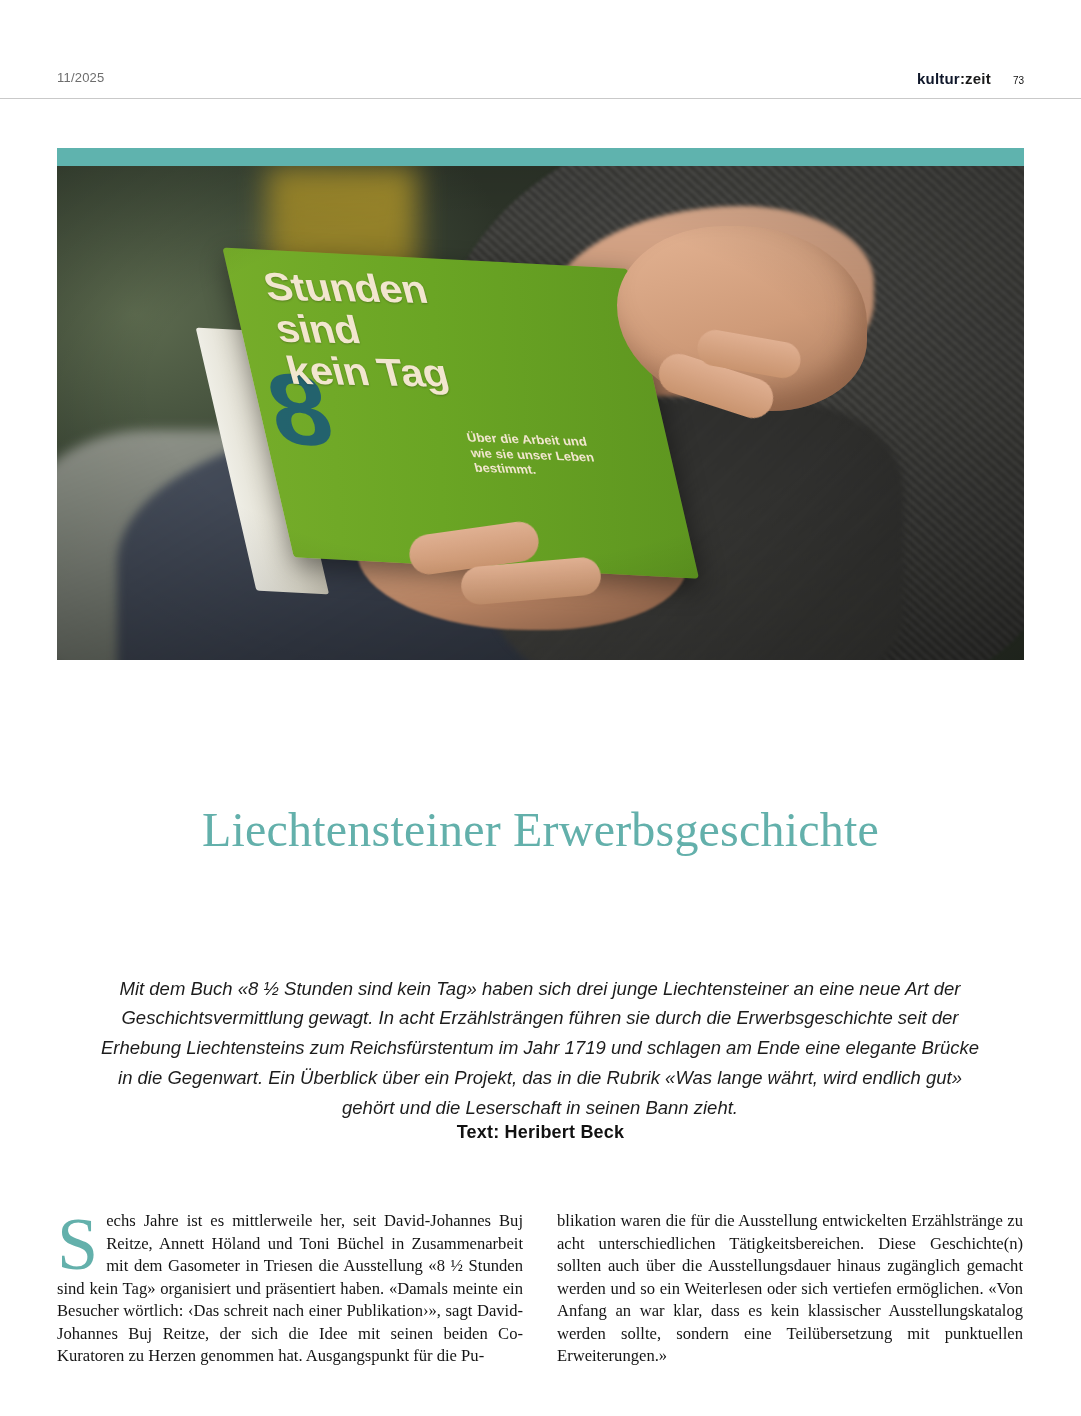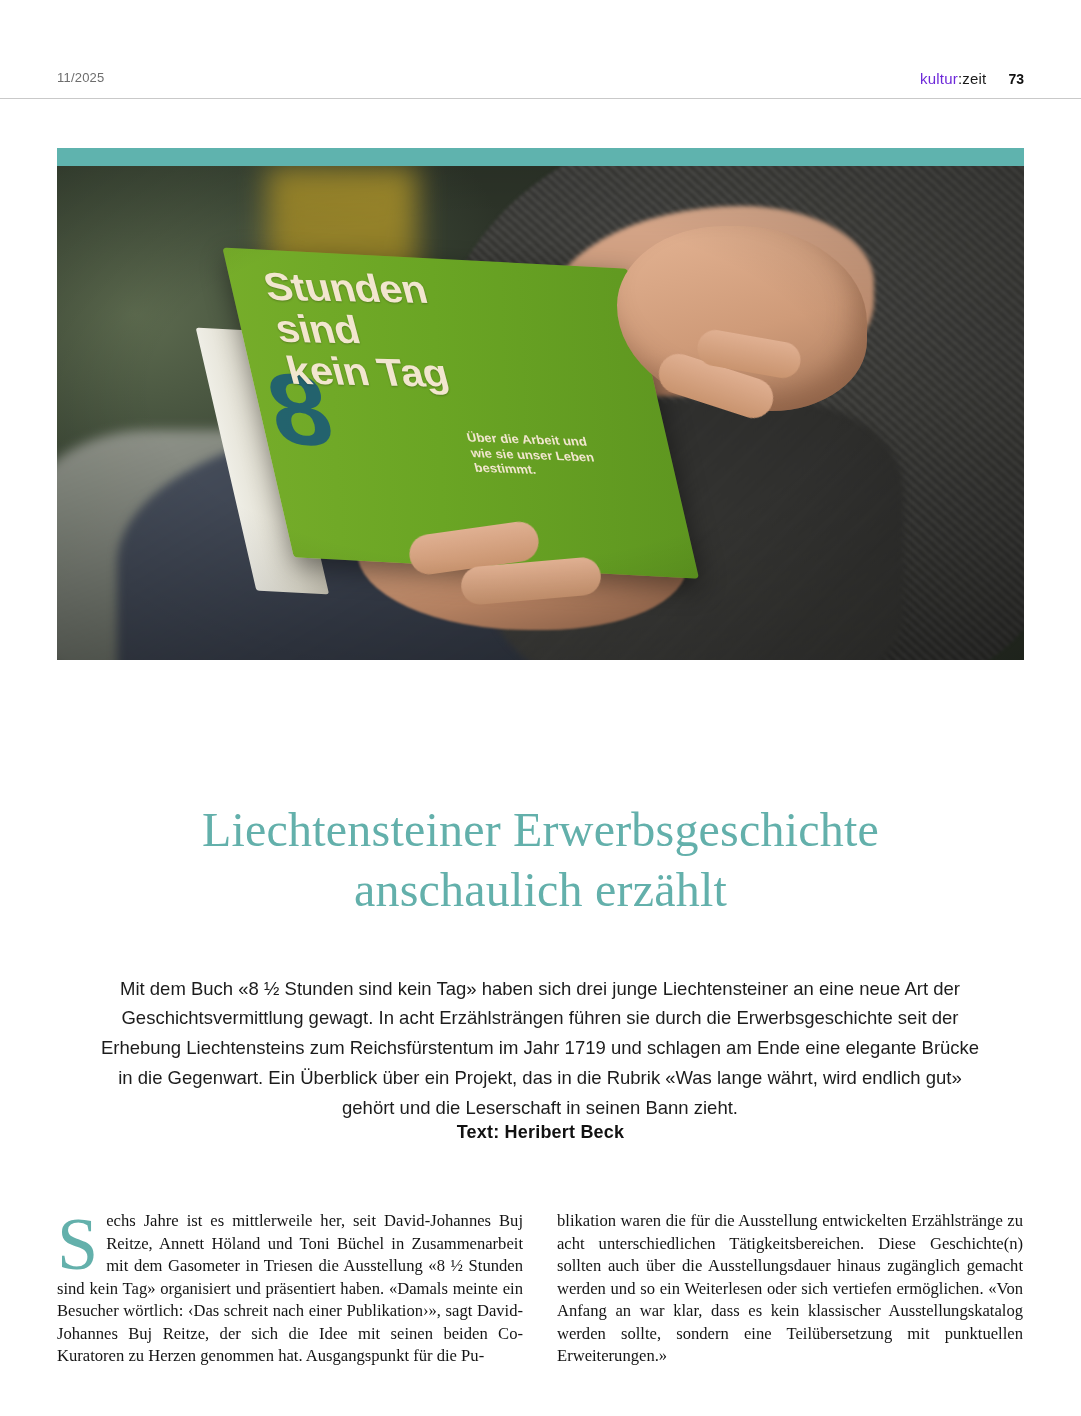--- a/index.html
+++ b/index.html
@@ -43,30 +43,30 @@
     display: flex;
     align-items: baseline;
     gap: 22px;
   }
   .masthead {
     font-size: 15px;
     letter-spacing: 0.2px;
     font-family: "Liberation Sans", sans-serif;
   }
   .masthead .m-kultur {
-    color: #6d28d9;
-    font-weight: 400;
+    color: #0f172a;
+    font-weight: 700;
   }
   .masthead .m-zeit {
     color: #1a1a1a;
+    font-weight: 700;
+  }
+  .page-number {
+    font-size: 10px;
     font-weight: 400;
-  }
-  .page-number {
-    font-size: 14px;
-    font-weight: 700;
     color: #111;
   }
   .head-rule {
     position: absolute;
     top: 98px;
     left: 0;
     width: 1081px;
     height: 1px;
     background: #c9c9c9;
   }
@@ -251,20 +251,21 @@
   .lead {
     position: absolute;
     top: 955px;
     left: 100px;
     width: 880px;
     text-align: center;
     font-family: "Liberation Sans", sans-serif;
     font-size: 18.5px;
     line-height: 1.62;
     color: #1c1c1c;
+    font-style: italic;
   }
 
   
   .byline {
     position: absolute;
     top: 1122px;
     left: 0;
     width: 1081px;
     text-align: center;
     font-size: 18px;
@@ -351,21 +352,20 @@
       <div class="ph-finger" style="left:640px; top:170px; width:104px; height:36px; transform:rotate(10deg);"></div>
       <div class="ph-finger" style="left:352px; bottom:92px; width:130px; height:40px; transform:rotate(-8deg);"></div>
       <div class="ph-finger" style="left:404px; bottom:60px; width:140px; height:38px; transform:rotate(-5deg);"></div>
       <div class="ph-vignette"></div>
     </div>
   </div>
 
   <h1 class="headline">
     <br>
     <span>Liechtensteiner Erwerbsgeschichte</span><br>
-    <span>anschaulich erzählt</span>
   </h1>
 
   <p class="lead">Mit dem Buch «8 ½ Stunden sind kein Tag» haben sich drei junge Liechtensteiner an eine neue Art der Geschichtsvermittlung gewagt. In acht Erzählsträngen führen sie durch die Erwerbsgeschichte seit der Erhebung Liechtensteins zum Reichsfürstentum im Jahr 1719 und schlagen am Ende eine elegante Brücke in die Gegenwart. Ein Überblick über ein Projekt, das in die Rubrik «Was lange währt, wird endlich gut» gehört und die Leserschaft in seinen Bann zieht.</p>
 
   <div class="byline">Text: Heribert Beck</div>
 
   <div class="body-cols">
     <div class="col dropcap-para">
       <span class="dropcap">S</span><span>echs Jahre ist es mittlerweile her, seit David-Johannes Buj Reitze, Annett Höland und Toni Büchel in Zusammenarbeit mit dem Gasometer in Triesen die Ausstellung «8 ½ Stunden sind kein Tag» organisiert und präsentiert haben. «Damals meinte ein Besucher wörtlich: ‹Das schreit nach einer Publikation›», sagt David-Johannes Buj Reitze, der sich die Idee mit seinen beiden Co-Kuratoren zu Herzen genommen hat. Ausgangspunkt für die Pu-</span>
     </div>

